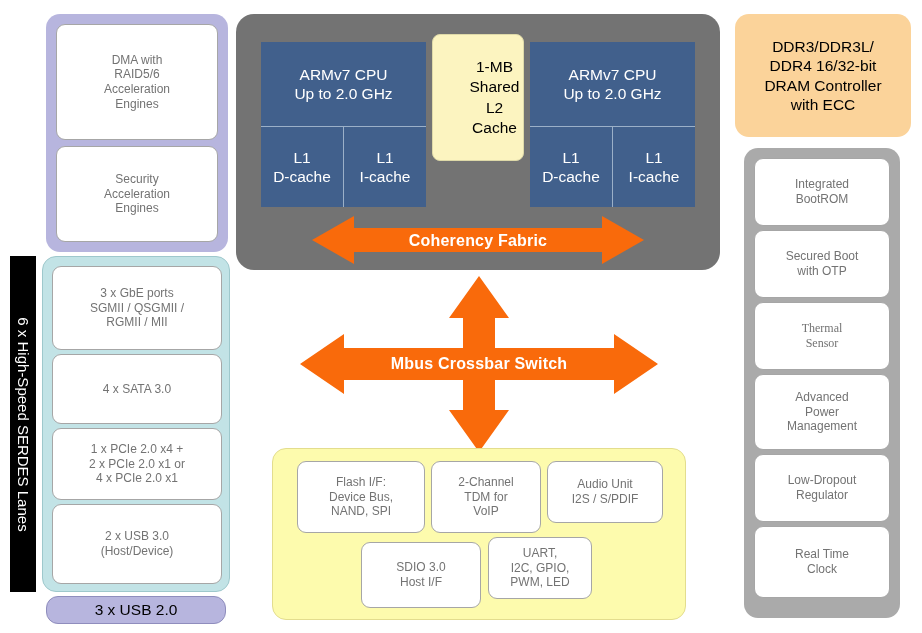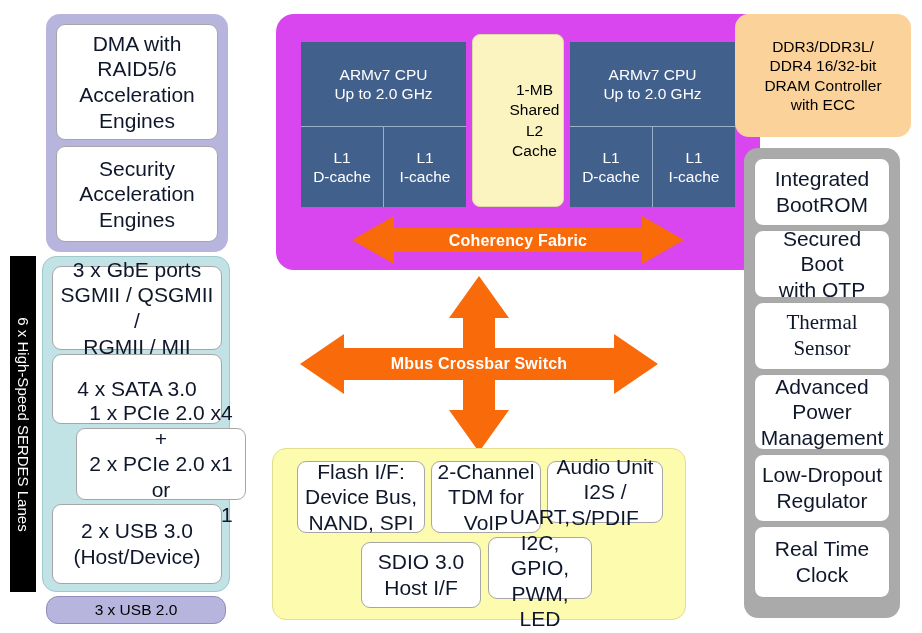--- a/index.html
+++ b/index.html
@@ -22,40 +22,39 @@
 
   
   .leafbox {
     background: #ffffff;
     border: 1px solid #a6a6a6;
     border-radius: 9px;
     display: flex;
     align-items: center;
     justify-content: center;
     text-align: center;
-    color: #0f172a;
-    font-size: 21px;
+    color: #737373;
+    font-size: 12px;
     line-height: 1.22;
     padding: 2px 4px;
   }
 
   
   .container-purple {
     background: #b7b5de;
     border-radius: 14px;
   }
   .container-teal {
     background: #c2e3e6;
     border: 1px solid #9ec8cc;
     border-radius: 14px;
   }
   .container-gray-cpu {
-    background: #d946ef;
+    background: #737373;
     border-radius: 18px;
-    margin-left: 40px;
   }
   .container-gray-right {
     background: #aaaaaa;
     border-radius: 14px;
   }
   .container-yellow {
     background: #fdfbad;
     border: 1px solid #e3dd8e;
     border-radius: 14px;
   }
@@ -170,21 +169,21 @@
 
   <div class="abs serdes-bar" style="left:10px; top:256px; width:26px; height:336px;">
     <span>6 x High-Speed SERDES Lanes</span>
   </div>
 
   <div class="abs container-teal" style="left:42px; top:256px; width:188px; height:336px;">
     <div class="abs leafbox" style="left:9px; top:9px; width:170px; height:84px; white-space:pre-line;">3 x GbE ports
 SGMII / QSGMII /
 RGMII / MII</div>
     <div class="abs leafbox" style="left:9px; top:97px; width:170px; height:70px; white-space:pre-line;">4 x SATA 3.0</div>
-    <div class="abs leafbox" style="left:9px; top:171px; width:170px; height:72px; white-space:pre-line;margin-left:24px;">1 x PCIe 2.0 x4 +
+    <div class="abs leafbox" style="left:9px; top:171px; width:170px; height:72px; white-space:pre-line;">1 x PCIe 2.0 x4 +
 2 x PCIe 2.0 x1 or
 4 x PCIe 2.0 x1</div>
     <div class="abs leafbox" style="left:9px; top:247px; width:170px; height:80px; white-space:pre-line;">2 x USB 3.0
 (Host/Device)</div>
   </div>
 
   <div class="abs usb2-box" style="left:46px; top:596px; width:180px; height:28px;">3 x USB 2.0</div>
 
   <div class="abs container-gray-cpu" style="left:236px; top:14px; width:484px; height:256px;">
 
@@ -192,21 +191,21 @@
       <div class="cpu-top" style="white-space:pre-line;">ARMv7 CPU
 Up to 2.0 GHz</div>
       <div class="cpu-l1row">
         <div class="cpu-l1 left" style="white-space:pre-line;">L1
 D-cache</div>
         <div class="cpu-l1" style="white-space:pre-line;">L1
 I-cache</div>
       </div>
     </div>
 
-    <div class="abs l2cache" style="left:196px; top:20px; width:92px; height:173px; white-space:pre-line;padding-left:33px;">1-MB
+    <div class="abs l2cache" style="left:196px; top:20px; width:92px; height:127px; white-space:pre-line;padding-left:33px;">1-MB
 Shared
 L2 Cache</div>
 
     <div class="abs cpu-core" style="left:294px; top:28px; width:165px; height:165px;">
       <div class="cpu-top" style="white-space:pre-line;">ARMv7 CPU
 Up to 2.0 GHz</div>
       <div class="cpu-l1row">
         <div class="cpu-l1 left" style="white-space:pre-line;">L1
 D-cache</div>
         <div class="cpu-l1" style="white-space:pre-line;">L1

